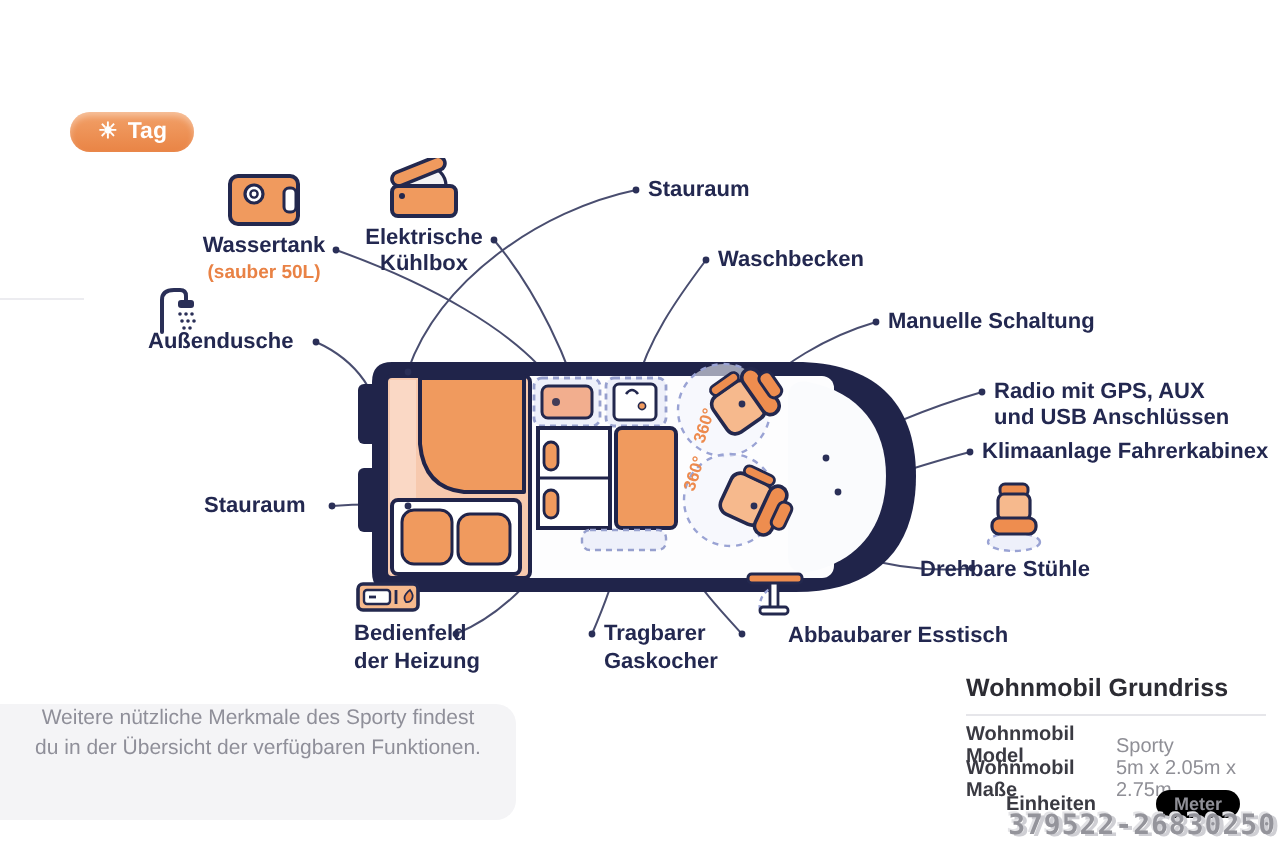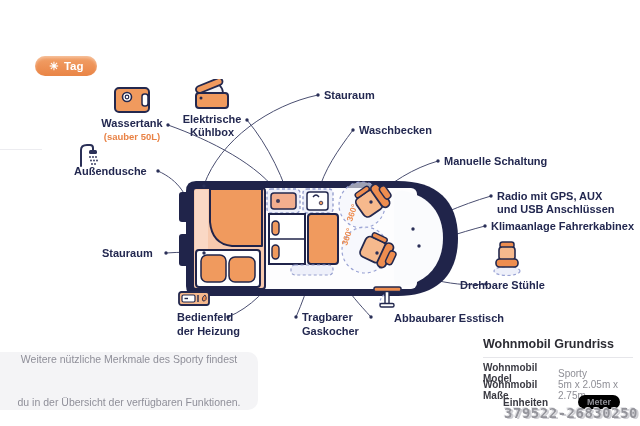--- a/index.html
+++ b/index.html
@@ -14,21 +14,21 @@
       padding:4px 14px;border-radius:13px;box-shadow:inset 0 2px 3px rgba(255,255,255,.35);cursor:pointer;}
   .mode-badge .sun{font-size:11px;line-height:1;}
   .faint-rule{position:absolute;left:0;top:149px;width:42px;height:1px;background:#ececf0;}
   
   .lbl{position:absolute;font-size:11px;font-weight:bold;color:#232850;line-height:13px;white-space:nowrap;}
   .note-orange{color:#e98245;font-size:9.5px;font-weight:bold;margin-top:1px;}
   .callout-block{position:absolute;text-align:center;}
   .callout-block .ic{display:block;margin:0 auto 2px auto;}
   
   .footer-note{position:absolute;left:0;top:352px;width:258px;height:58px;background:#f4f4f6;
-      border-radius:0 10px 10px 0;display:flex;flex-direction:column;justify-content:space-between;
+      border-radius:0 10px 10px 0;display:flex;flex-direction:column;justify-content:flex-start;
       text-align:center;font-size:10.5px;color:#8f8f99;line-height:15px;}
   
   .specs-heading{position:absolute;left:483px;top:337px;font-size:12.5px;font-weight:bold;color:#2c2c33;}
   .specs-rule{position:absolute;left:483px;top:357px;width:150px;height:1px;background:#e6e6ea;}
   .spec-row{position:absolute;left:483px;width:157px;display:flex;align-items:center;font-size:10px;}
   .spec-row .k{font-weight:bold;color:#3a3a42;width:67px;flex:0 0 auto;}
   .spec-row .v{color:#8f8f96;margin-left:8px;}
   .pill{background:#000000;color:#e8854e;font-weight:bold;font-size:9px;padding:2px 9px;border-radius:9px;}
   .watermark{position:absolute;right:2px;top:405px;font-size:14px;font-weight:bold;letter-spacing:.5px;
       color:#94949b;text-shadow:2px 1px 0 #cfcfd4, -1px -1px 0 #e3e3e6;font-family:"DejaVu Sans Mono",monospace;}

